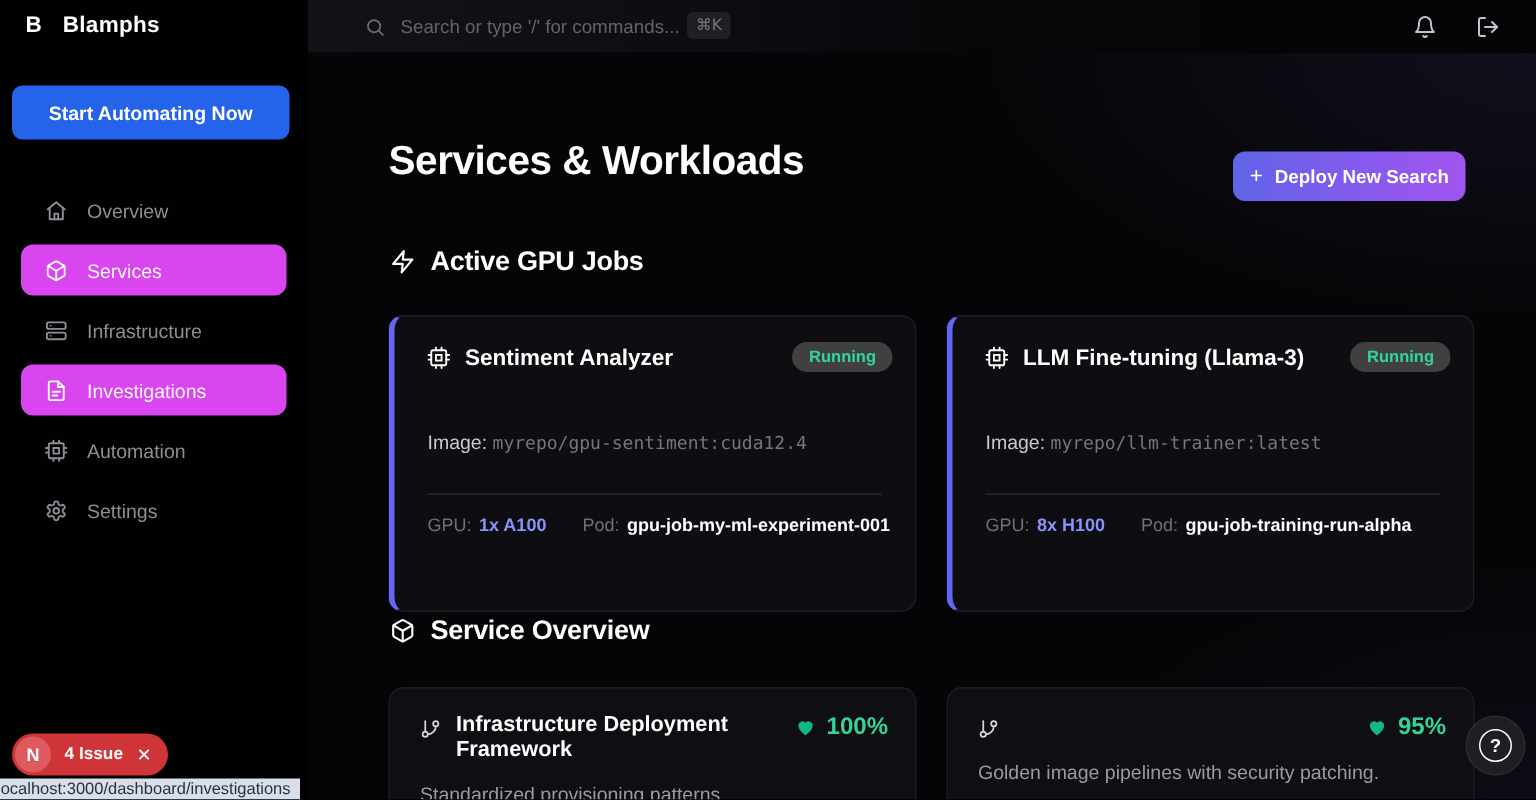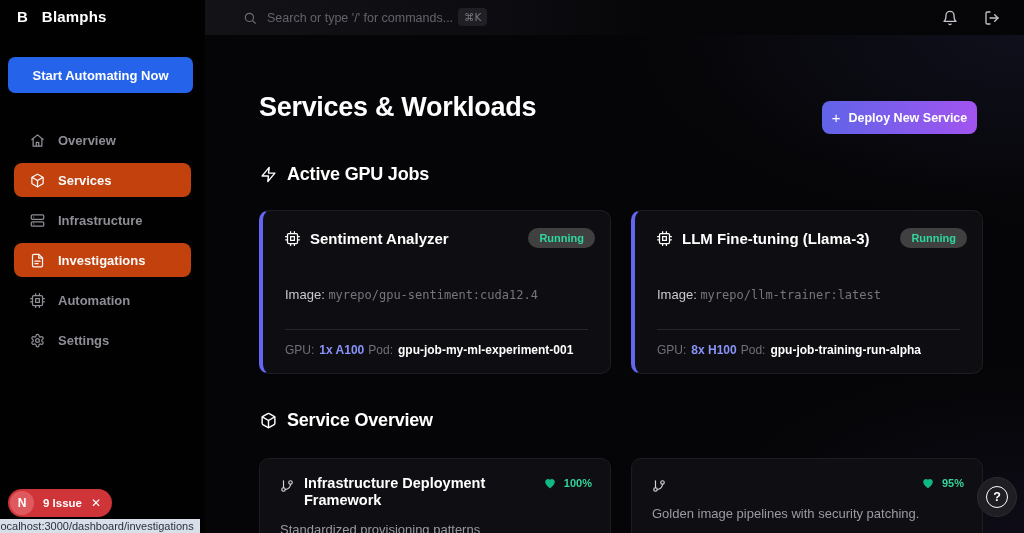--- a/index.html
+++ b/index.html
@@ -10,23 +10,23 @@
   
   .sidebar { position:absolute; left:0; top:0; width:205px; height:533px; background:#010102; z-index:5; }
   .brand { position:absolute; left:17px; top:8px; display:flex; align-items:center; gap:14px; }
   .brand-logo { color:#fff; font-weight:800; font-size:15px; }
   .brand-name { color:#fff; font-weight:700; font-size:15px; letter-spacing:.2px; }
   .cta-btn { position:absolute; left:8px; top:57px; width:185px; height:36px; background:#2563eb;
     border:none; border-radius:7px; color:#fff; font-weight:700; font-size:13px; cursor:pointer;
     font-family:"Liberation Sans", sans-serif; }
   .nav { position:absolute; left:14px; top:123px; right:14px; }
   .nav-item { height:34px; margin-bottom:6px; display:flex; align-items:center; gap:13px;
-    padding-left:16px; border-radius:8px; color:#8e8e96; font-size:13px; cursor:pointer;font-weight:bold; }
+    padding-left:16px; border-radius:8px; color:#8e8e96; font-size:13px; cursor:pointer; }
   .nav-item svg { width:15px; height:15px; stroke:#8e8e96; flex:0 0 auto; }
-  .nav-item.active { background:#c2410c; color:#fafafa; }
+  .nav-item.active { background:#d946ef; color:#fafafa; }
   .nav-item.active svg { stroke:#fafafa; }
 
   
   .header { position:absolute; left:205px; top:0; width:819px; height:35px; display:flex; align-items:center;
     background:linear-gradient(90deg,#121217 0%,#0d0d11 35%,#060609 55%,#050508 100%); z-index:4; }
   .search-icon { margin-left:38px; width:14px; height:14px; stroke:#6d6d76; flex:0 0 auto; }
   .search-input { margin-left:10px; width:200px; background:transparent; border:none; outline:none;
     color:#9ca3af; font-size:12.5px; font-family:"Liberation Sans", sans-serif; }
   .search-input::placeholder { color:#63636c; }
   .kbd { position:absolute; left:253px; top:8px; height:18px; line-height:16px; padding:1px 6px;
@@ -50,48 +50,48 @@
     font-family:"Liberation Sans", sans-serif; }
   .deploy-plus { font-size:15px; font-weight:400; }
 
   .section-head { position:absolute; display:flex; align-items:center; gap:10px; color:#fff; }
   .section-head svg { width:17px; height:17px; stroke:#fff; }
   .section-title { font-size:18px; font-weight:700; letter-spacing:-0.2px; }
   #sec-gpu { left:55px; top:129px; }
   #sec-catalog { left:55px; top:375px; }
 
   
-  .gpu-card { position:absolute; width:352px; height:164px; background:#0e0e12;
+  .gpu-card { position:absolute; width:352px; height:198px; background:#0e0e12;
     border:1px solid #1d1d23; border-left:4px solid #6366f1; border-radius:10px; }
   #gpu-0 { left:54px; top:175px; } #gpu-1 { left:426px; top:175px; }
   .gc-title-row { position:absolute; left:22px; top:19px; display:flex; align-items:center; gap:10px; }
   .gc-title-row svg { width:15px; height:15px; stroke:#fff; }
   .gc-title { color:#fff; font-size:15px; font-weight:700; }
   .status-badge { position:absolute; right:15px; top:17px; padding:4px 11px; border-radius:999px;
     background:#404040; color:#2fd79f; font-size:11px; font-weight:700; }
   .gc-image { position:absolute; left:22px; top:76px; font-size:13px; color:#c9c9d0; }
   .gc-image code { font-family:"DejaVu Sans Mono", monospace; font-size:12px; color:#75757e; }
   .gc-divider { position:absolute; left:22px; right:22px; top:118px; height:1px; background:#26262c; }
   .gc-meta { position:absolute; left:22px; top:132px; display:flex; align-items:center;
     font-size:12px; color:#70707a; }
   .gc-gpu-val { color:#8a93f8; font-weight:600; margin-left:5px; }
-  .gc-pod-lbl { margin-left:4px; }
+  .gc-pod-lbl { margin-left:24px; }
   .gc-pod-val { color:#fff; font-weight:700; margin-left:5px; }
 
   
   .cat-card { position:absolute; width:352px; height:150px; background:#0f0f13;
     border:1px solid #1c1c22; border-radius:10px; padding:16px 18px 16px 20px; }
   #cat-0 { left:54px; top:423px; } #cat-1 { left:426px; top:423px; }
   .cat-head { display:flex; align-items:flex-start;justify-content:center; }
   .cat-head > svg { width:14px; height:14px; stroke:#d4d4d8; margin-top:4px; flex:0 0 auto; }
   .cat-title { color:#fff; font-size:14.5px; font-weight:700; line-height:17px; margin-left:10px;
     max-width:218px; }
   .cat-health { margin-left:auto; display:flex; align-items:center; gap:7px; padding-top:1px; }
   .heart { width:14px; height:14px; fill:#10b981; }
-  .cat-health-val { color:#34d399; font-size:11px; font-weight:600; }
+  .cat-health-val { color:#34d399; font-size:16px; font-weight:600; }
   .cat-desc { margin-top:13px; color:#9a9aa3; font-size:13px; }
 
   
   .issues-badge { position:absolute; left:8px; top:489px; height:28px; border-radius:14px; background:#ce3438;
     display:flex; align-items:center; padding:0 11px 0 2px; gap:9px; z-index:60; cursor:pointer; }
   .issues-logo { width:24px; height:24px; border-radius:50%; background:#de5a5e; color:#fff;
     font-weight:700; font-size:12px; display:flex; align-items:center; justify-content:center; }
   .issues-label { color:#fff; font-size:11.5px; font-weight:700; }
   .issues-close { color:#fff; font-size:12px; cursor:pointer; }
   .urlbar { position:absolute; left:0; top:519px; height:14px; background:#d9dfe9; color:#2a3240;
@@ -197,21 +197,21 @@
     </div>
   </div>
 
   <div class="main">
 
     <div class="page-head">
       <div class="page-title">Services &amp; Workloads</div>
     </div>
     <button class="deploy-btn">
       <span class="deploy-plus">+</span>
-      <span>Deploy New Service</span>
+      <span>Deploy New Search</span>
     </button>
 
     <div class="section-head" id="sec-gpu">
       <svg viewBox="0 0 24 24" fill="none" stroke="#fff" stroke-width="2" stroke-linecap="round" stroke-linejoin="round">
           <polygon points="13 2 3 14 12 14 11 22 21 10 12 10"></polygon>
         </svg>
       <span class="section-title">Active GPU Jobs</span>
     </div>
 
     <div class="gpu-card" id="gpu-0">
@@ -317,21 +317,21 @@
           <span class="cat-health-val">95%</span>
         </span>
       </div>
       <div class="cat-desc">Golden image pipelines with security patching.</div>
     </div>
 
   </div>
 
   <div class="issues-badge">
     <span class="issues-logo">N</span>
-    <span class="issues-label">9 Issue</span>
+    <span class="issues-label">4 Issue</span>
     <span class="issues-close">✕</span>
   </div>
 
   <div class="urlbar">
     <span>localhost:3000/dashboard/investigations</span>
   </div>
 
   <div class="help-btn">
     <span class="help-glyph">?</span>
   </div>

